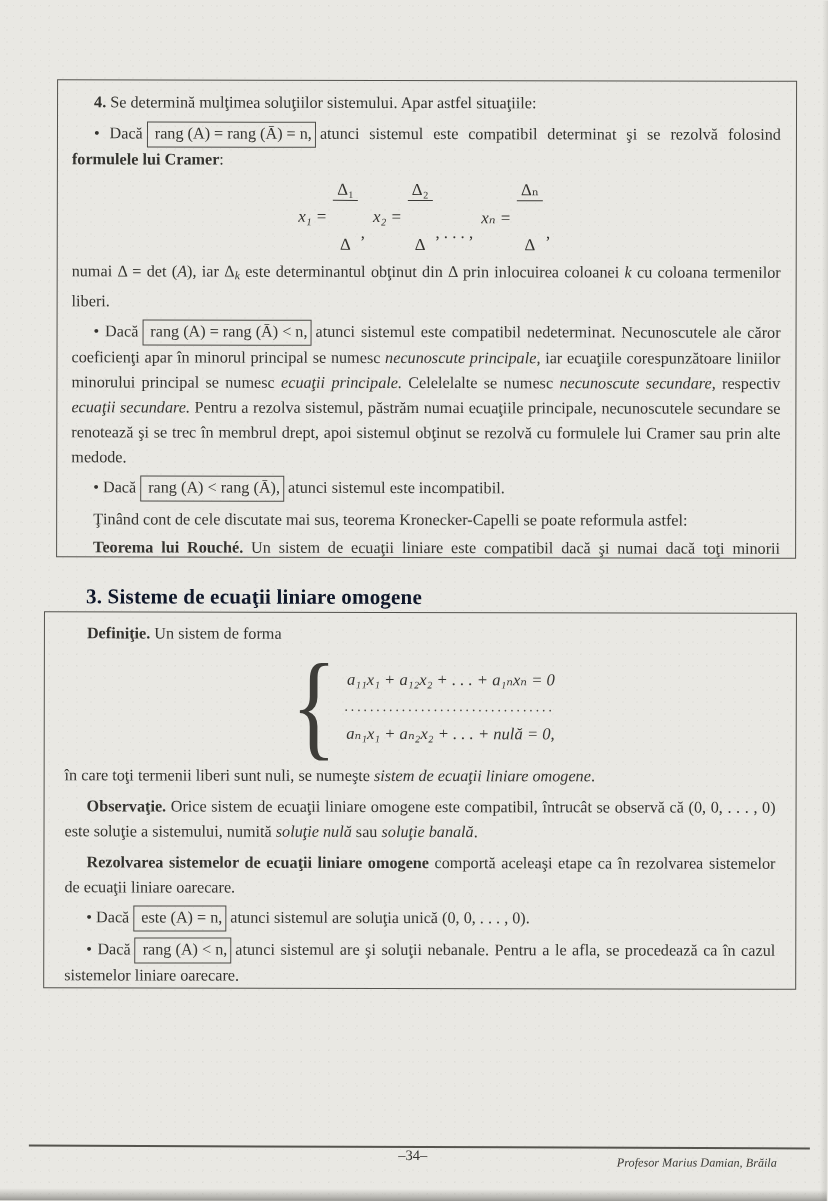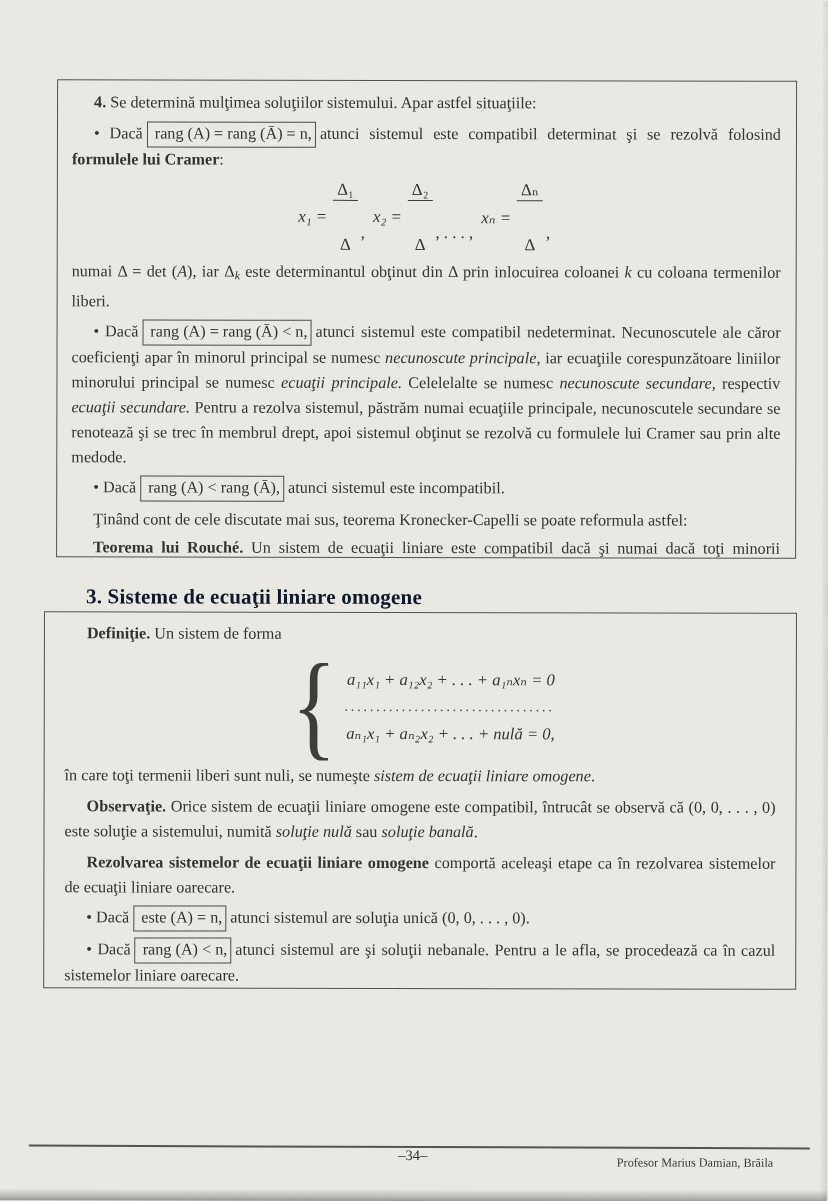--- a/index.html
+++ b/index.html
@@ -51,21 +51,21 @@
   .sys-dots{font-style:normal;letter-spacing:3px;font-size:13.5px;color:#46453f;line-height:27px;}
   
   .section-title{
     position:absolute;left:74px;top:573px;margin:12px;
     font-size:21px;font-weight:bold;letter-spacing:0.2px;color:#0f172a;
   }
   
   .footer-rule{position:absolute;left:30px;top:1146px;width:781px;height:1.7px;background:#55544e;transform:rotate(0.1deg);}
   .footer-left{position:absolute;left:44px;top:1218px;font-size:17px;color:#3a3935;}
   .footer-center{position:absolute;left:0;top:1147px;width:828px;text-align:center;font-size:14.5px;color:#343330;}
-  .footer-right{position:absolute;left:618px;top:1155px;font-size:12.2px;color:#3a3935;}
+  .footer-right{position:absolute;left:618px;top:1155px;font-size:12.2px;color:#3a3935;font-style:italic;}
   
   .edge-bottom{position:absolute;left:0;bottom:0;width:100%;height:12px;
     background:linear-gradient(to bottom, rgba(128,127,121,0) 0%, rgba(122,121,116,0.42) 65%, rgba(104,103,99,0.62) 100%);}
   .edge-right{position:absolute;top:0;right:0;width:7px;height:100%;
     background:linear-gradient(to right, rgba(118,117,112,0), rgba(118,117,112,0.22));}
 </style>
 </head>
 <body>
 
 <div class="sheet">

